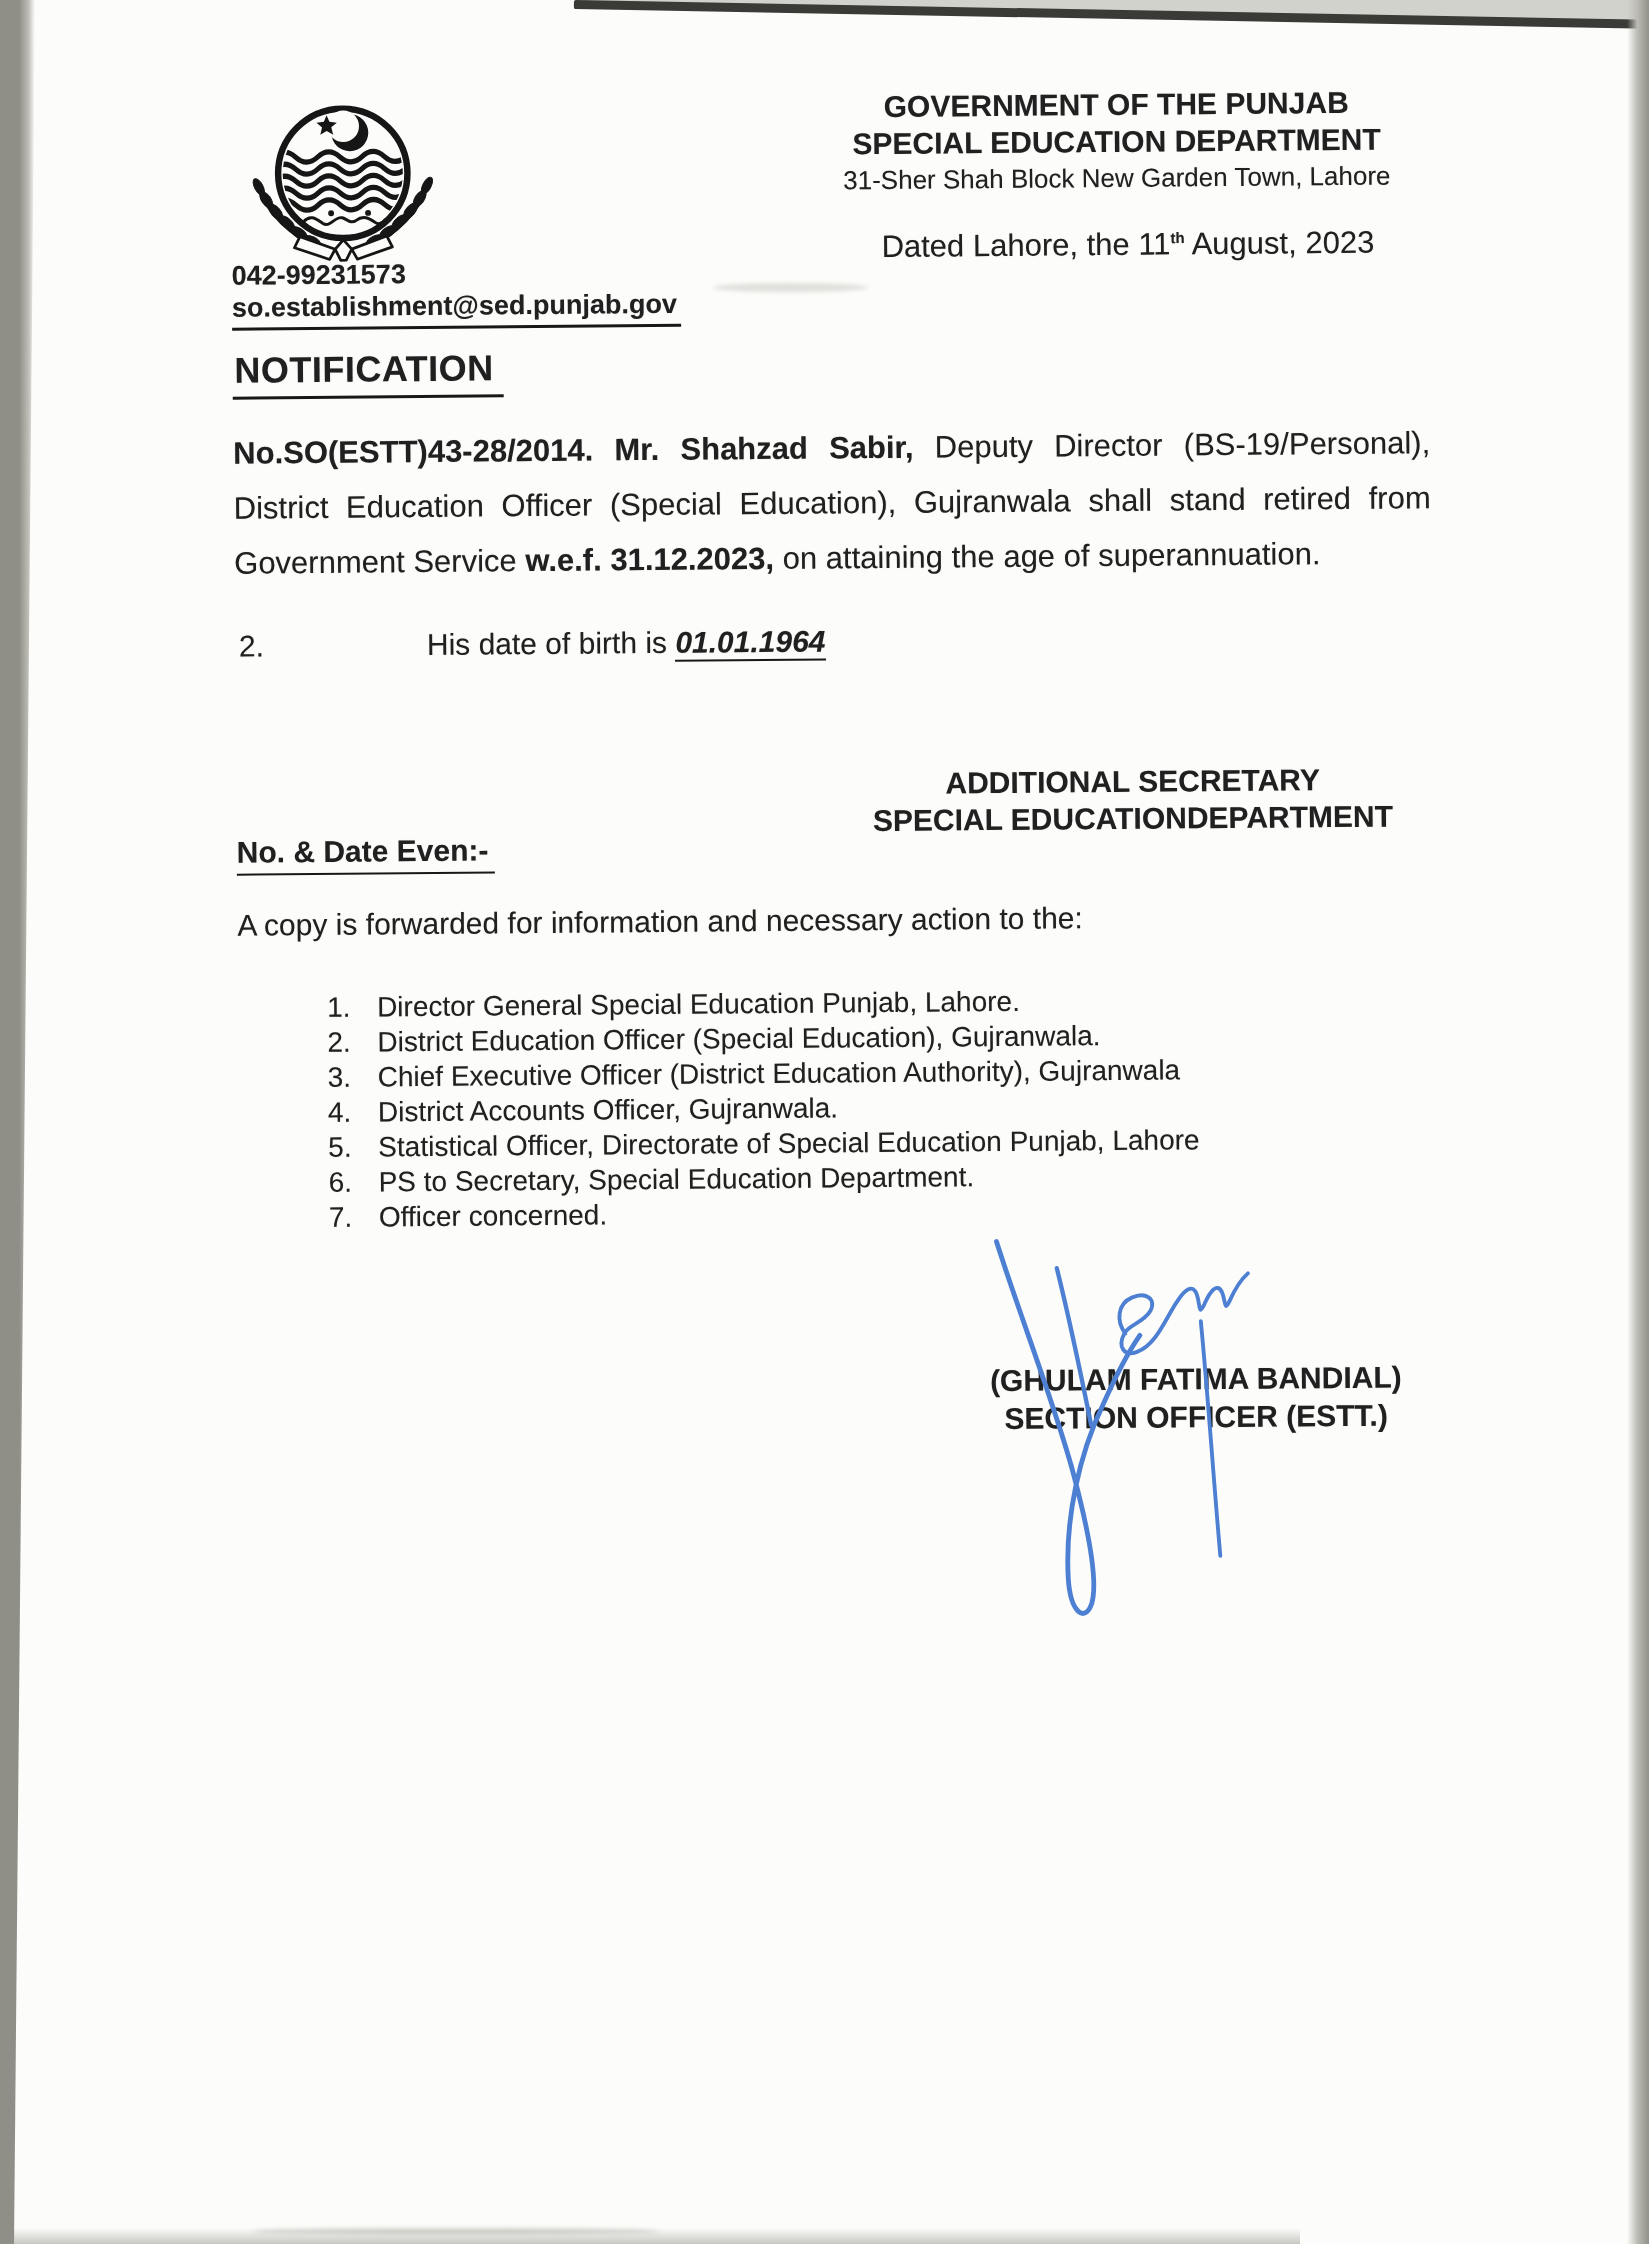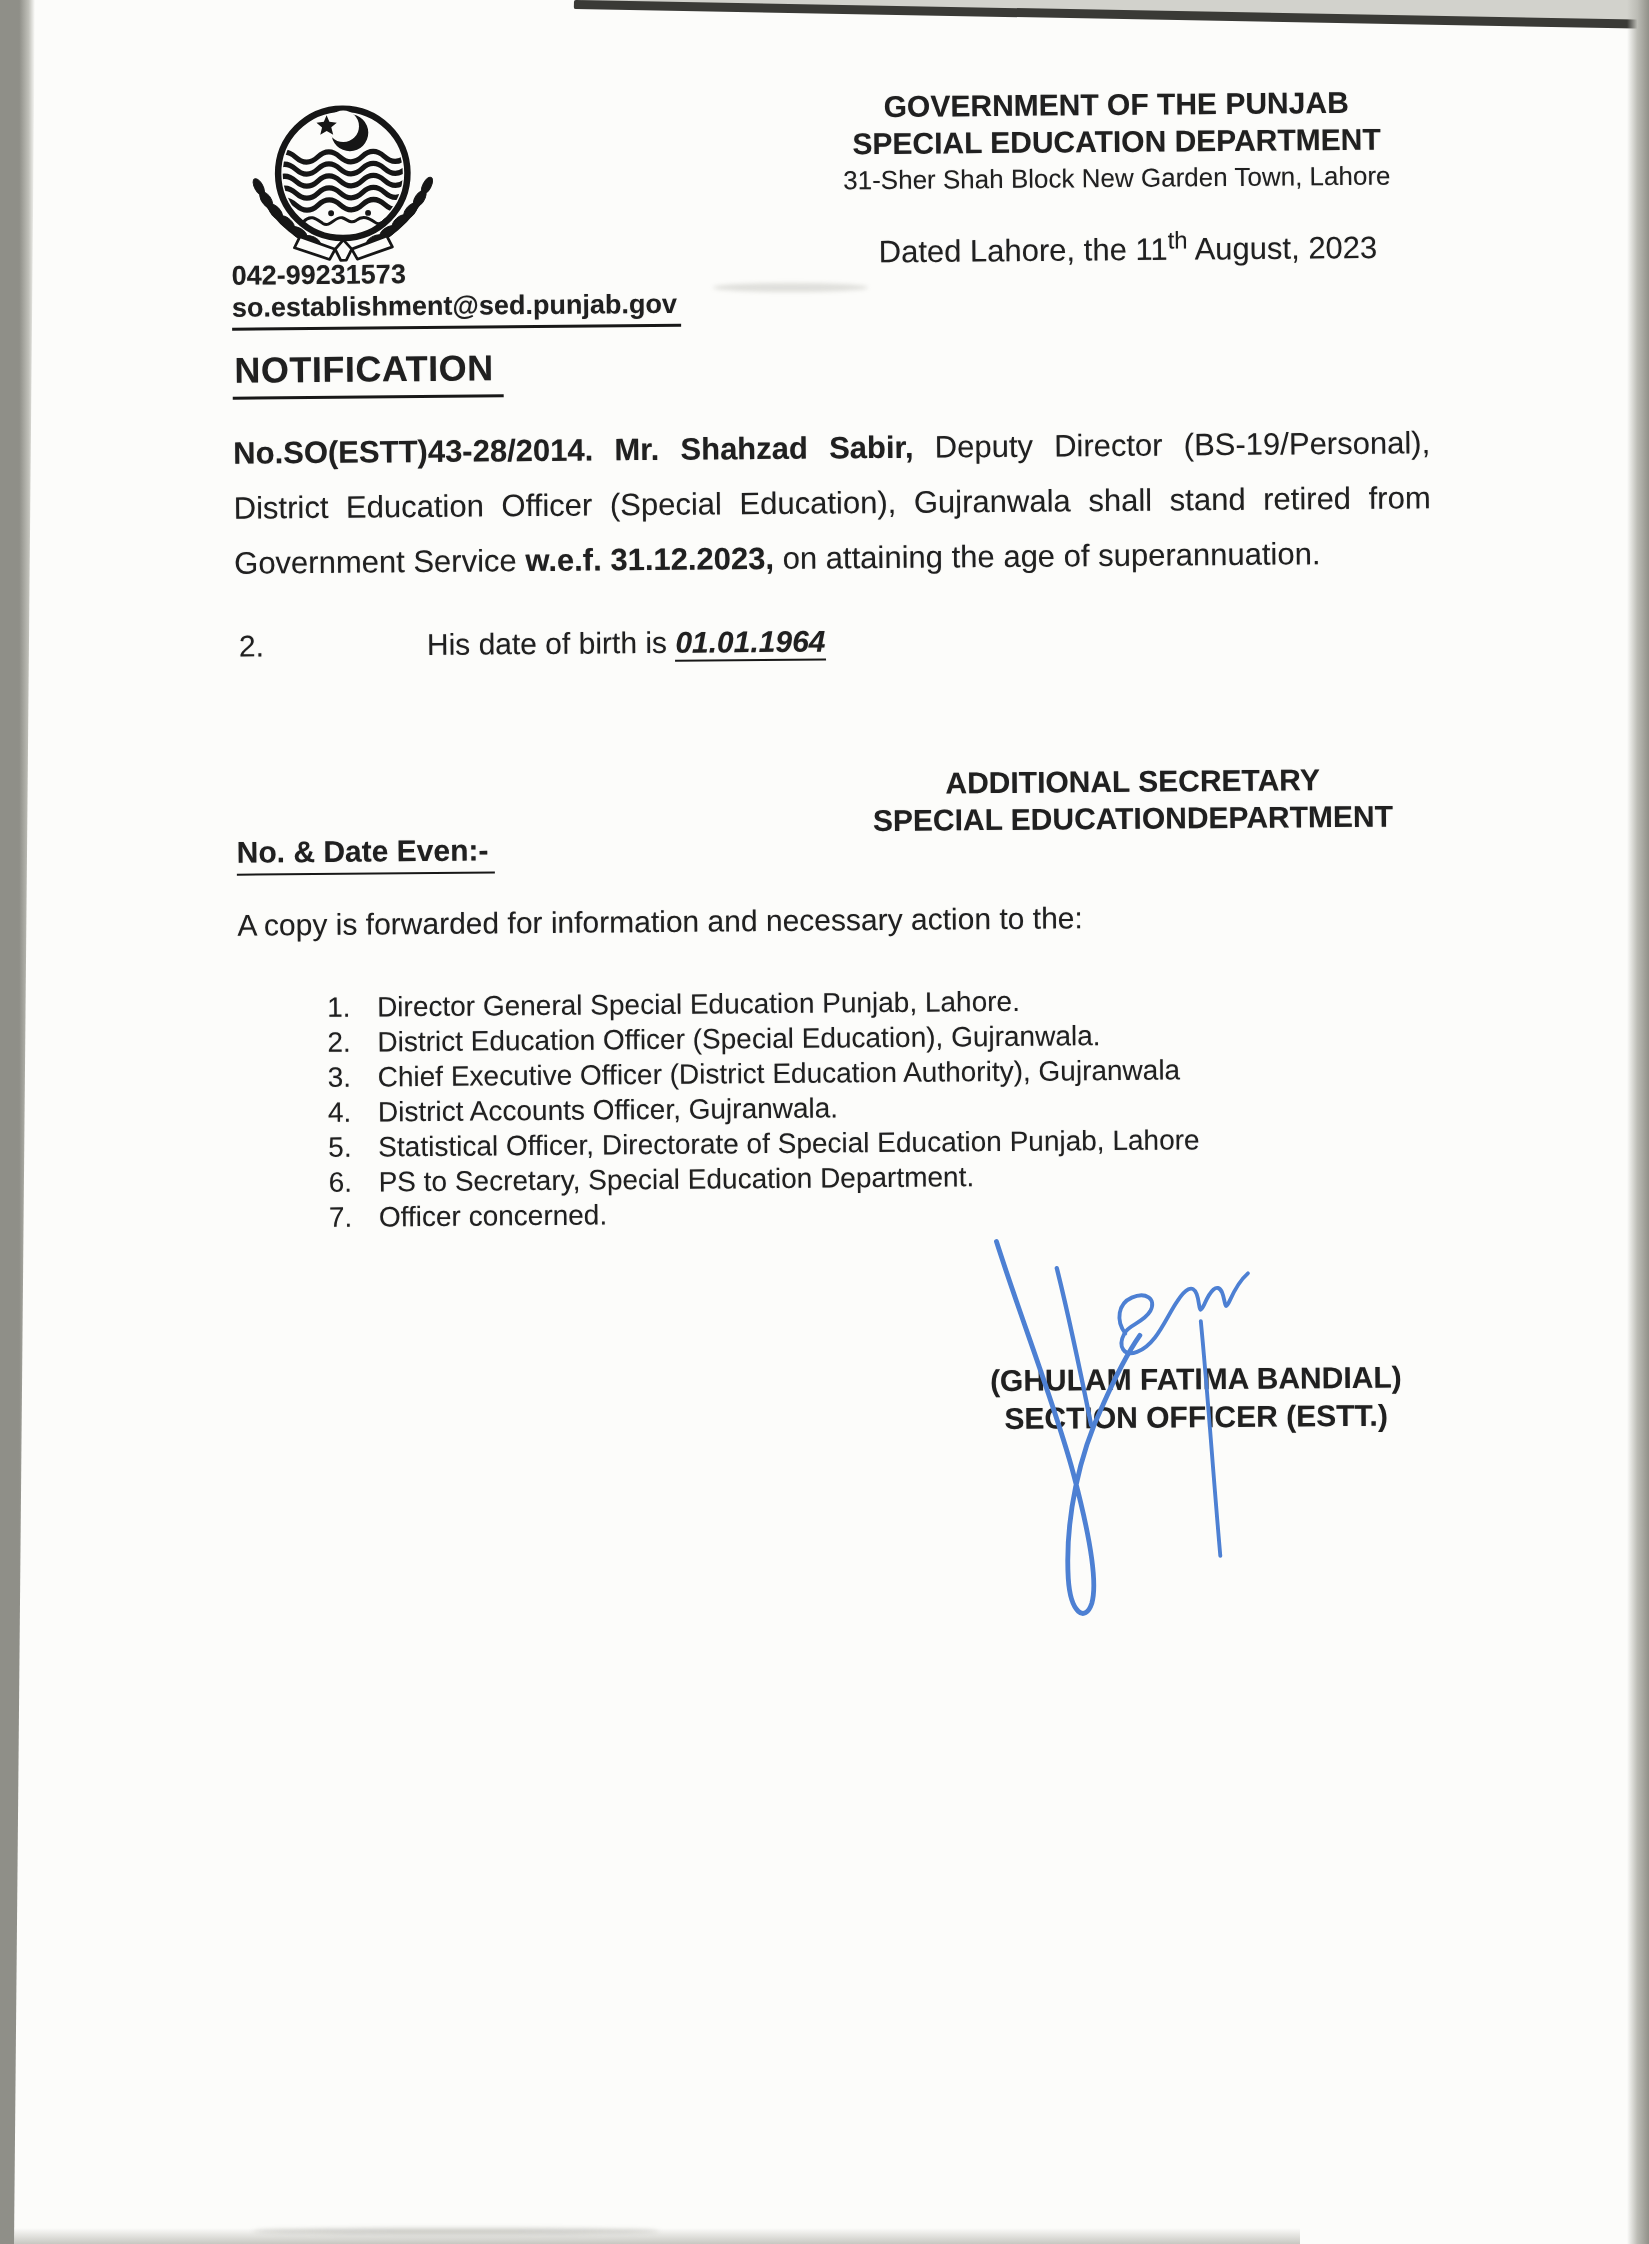--- a/index.html
+++ b/index.html
@@ -32,21 +32,21 @@
     background:rgba(120,120,110,.3);border-radius:50%;filter:blur(1.9px);}
 
   
   .logo{left:254px;top:100px;width:194px;height:165px;}
   .phone{left:239px;top:260px;font-size:27px;}
   .email{left:239px;top:292px;font-size:27px;border-bottom:3.9px solid #181818;padding:0 3.9px 3.9px 0;}
   .hdr{left:803px;top:93px;width:644px;text-align:center;}
   .hdr .l1{font-size:30px;line-height:37px;}
   .hdr .addr{font-size:26px;line-height:33px;margin-top:1.9px;}
   .dated{left:825px;top:234px;width:621px;text-align:center;font-size:31px;}
-  .dated sup{font-size:24px;}
+  .dated sup{font-size:15px;font-weight:bold;}
 
   
   .title{left:239px;top:349px;font-size:36px;font-weight:bold;border-bottom:3.9px solid #181818;
     padding:0 9.7px 4.9px 1.9px;letter-spacing:0.5px;}
   .para{left:239px;top:425px;width:1197px;font-size:31px;line-height:55px;text-align:justify;}
   .row2{left:243px;top:629px;font-size:30px;}
   .row2-text{left:431px;top:629px;font-size:30px;}
   .dob{font-weight:bold;font-style:italic;border-bottom:2.9px solid #181818;padding-bottom:1px;}
   .addl{left:823px;top:770px;width:625px;text-align:center;font-size:30px;line-height:37px;}
   .ref{left:239px;top:835px;font-size:30px;font-weight:bold;border-bottom:2.9px solid #181818;padding:0 5.8px 3.9px 0;}

